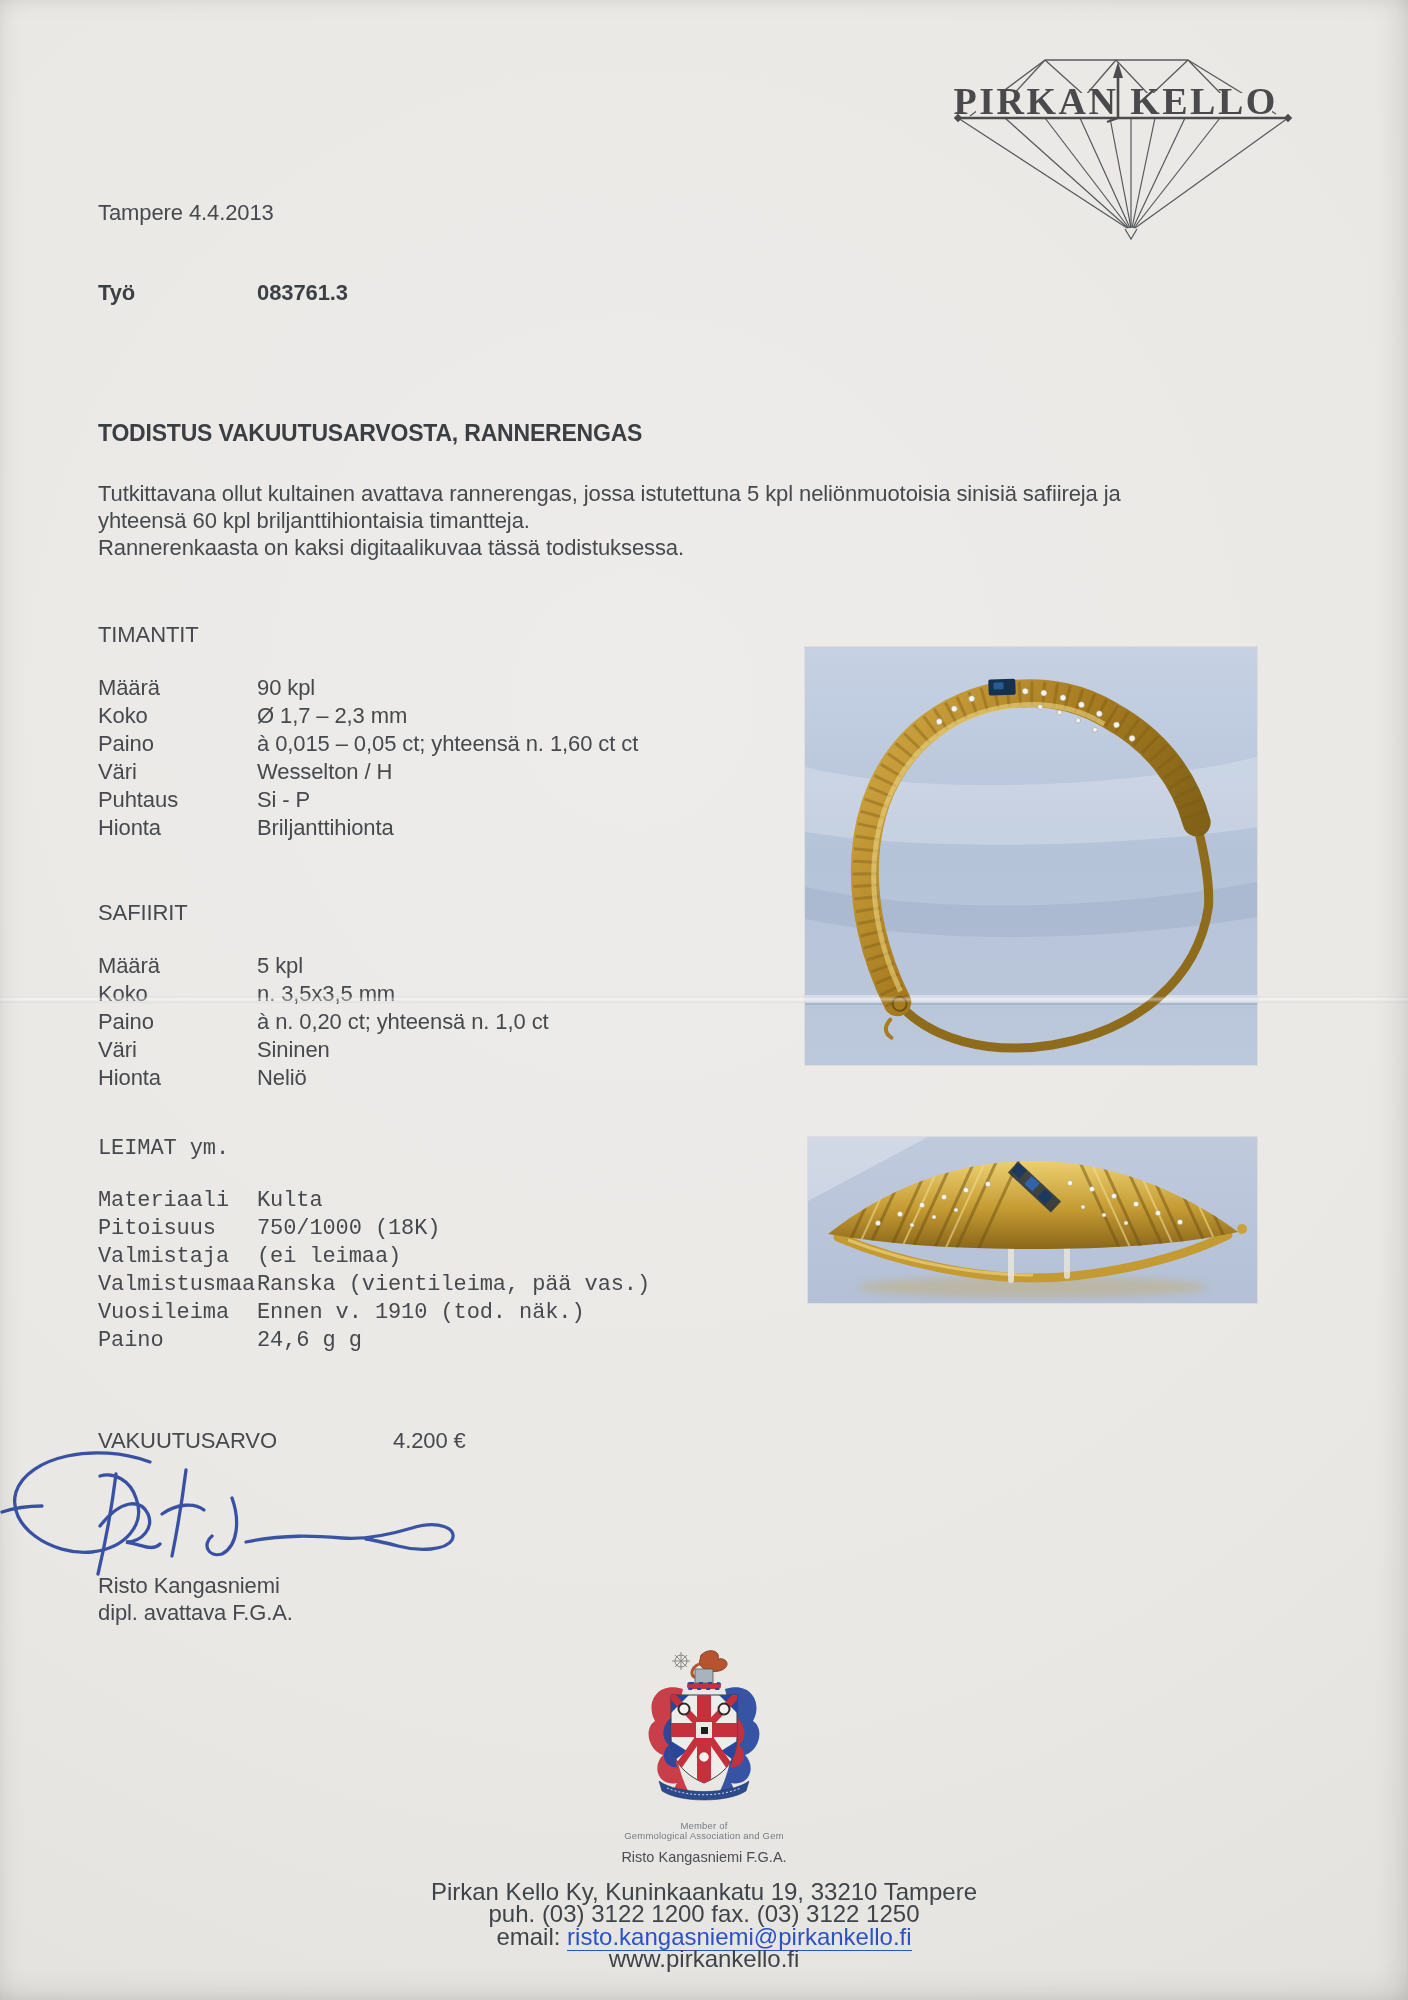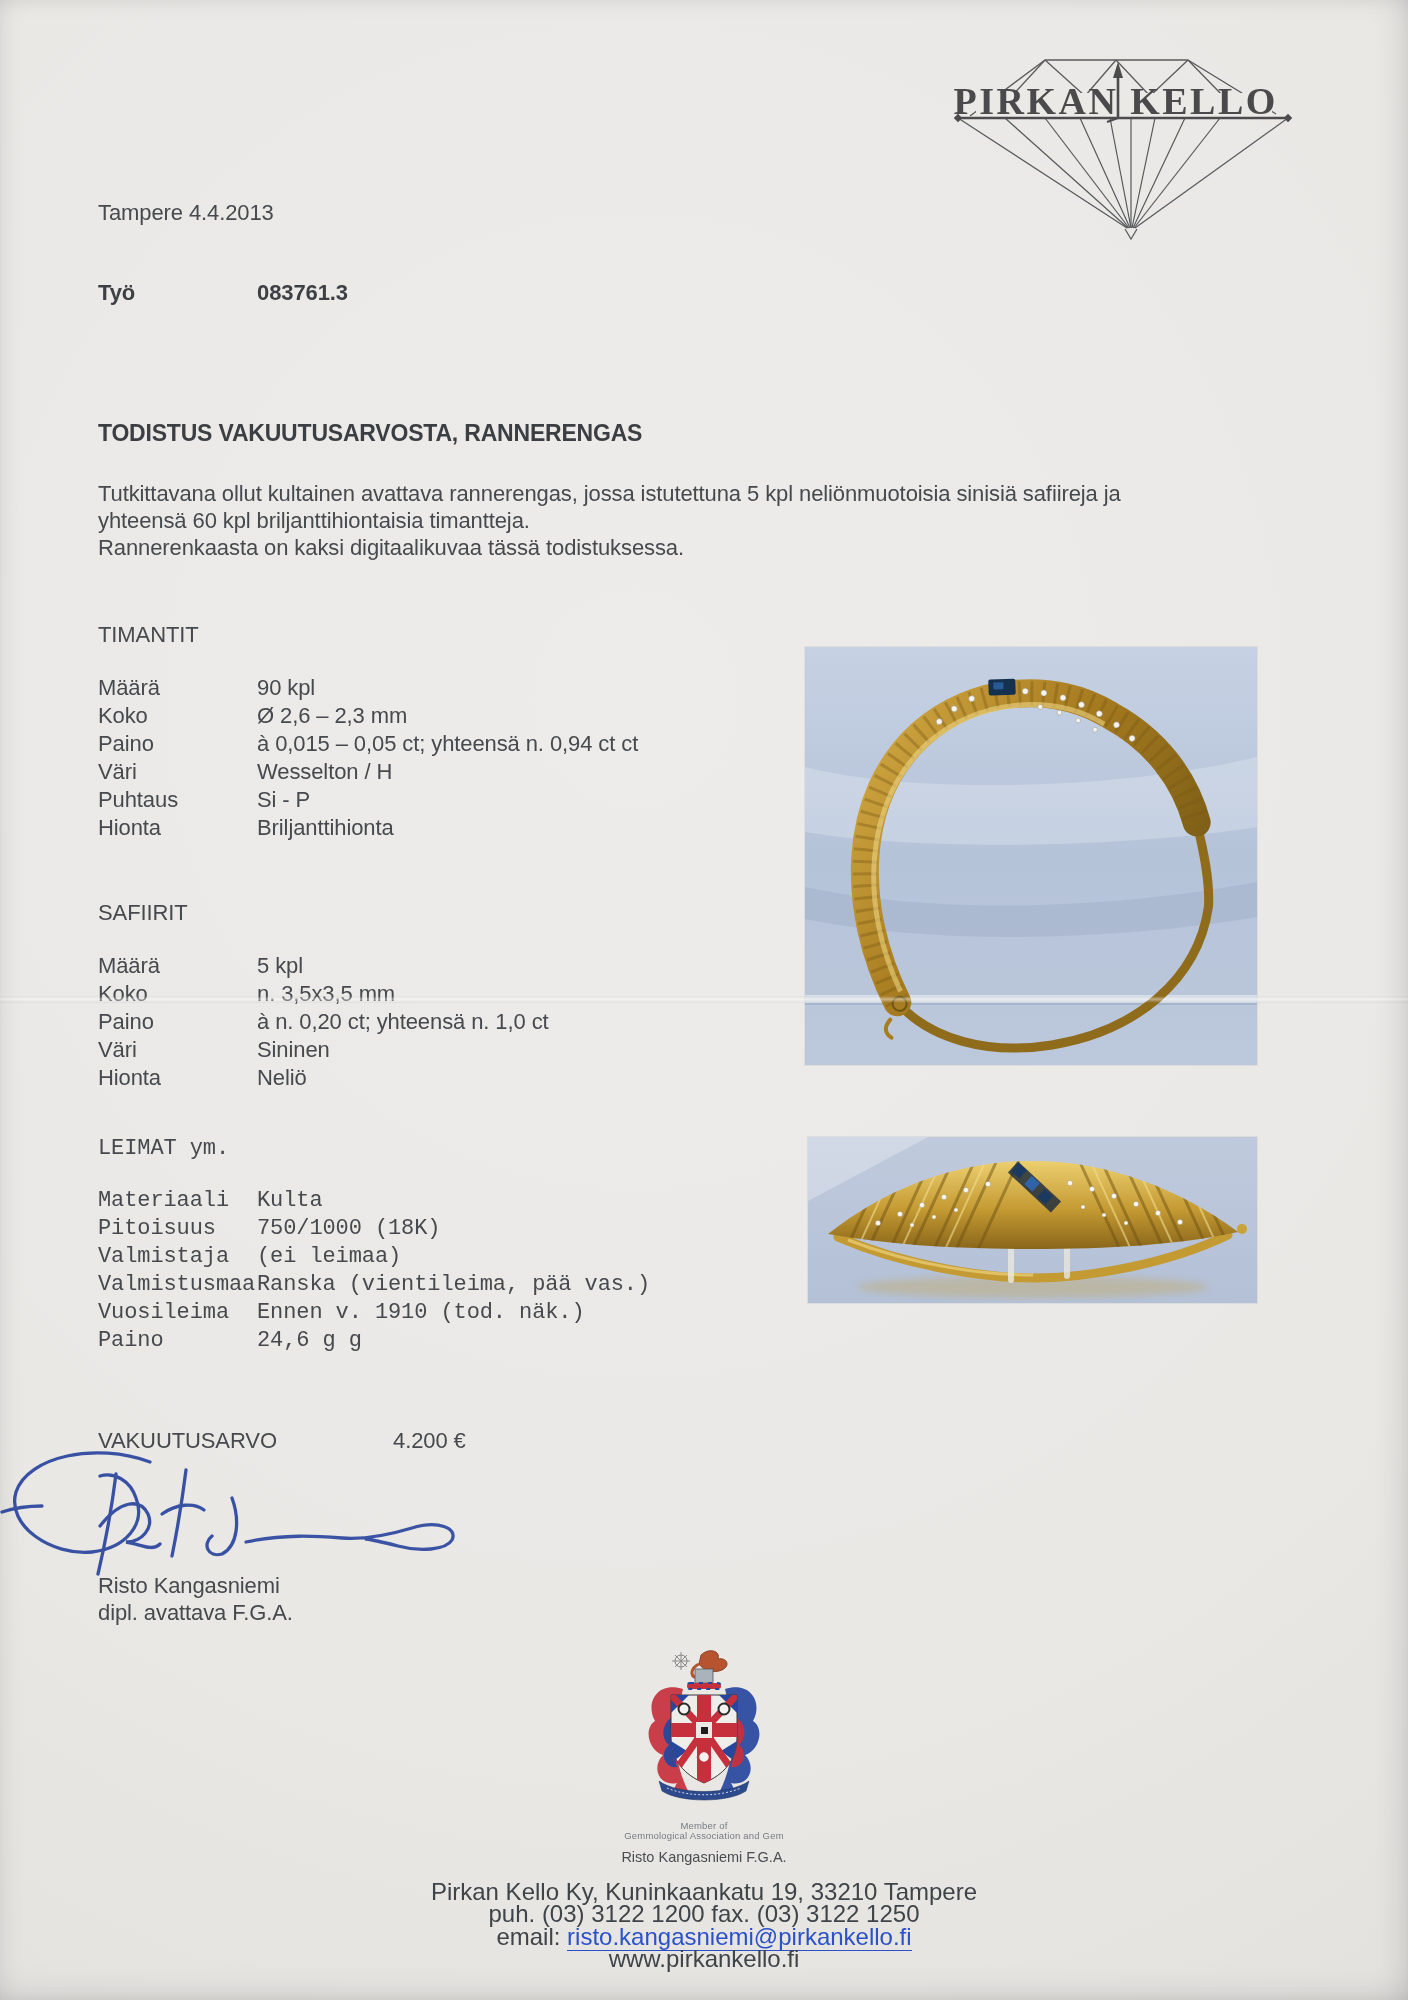--- a/index.html
+++ b/index.html
@@ -86,25 +86,25 @@
 
   <div class="abs section txt" style="left:98px;top:622px;width:620px;">
     <div>TIMANTIT</div>
     <div class="rows">
       <div class="row">
           <span class="label">Määrä</span>
           <span class="value">90 kpl</span>
         </div>
       <div class="row">
           <span class="label">Koko</span>
-          <span class="value">Ø 2,6 – 2,3 mm</span>
+          <span class="value">Ø 1,7 – 2,3 mm</span>
         </div>
       <div class="row">
           <span class="label">Paino</span>
-          <span class="value">à 0,015 – 0,05 ct; yhteensä n. 0,94 ct ct</span>
+          <span class="value">à 0,015 – 0,05 ct; yhteensä n. 1,60 ct ct</span>
         </div>
       <div class="row">
           <span class="label">Väri</span>
           <span class="value">Wesselton / H</span>
         </div>
       <div class="row">
           <span class="label">Puhtaus</span>
           <span class="value">Si - P</span>
         </div>
       <div class="row">

